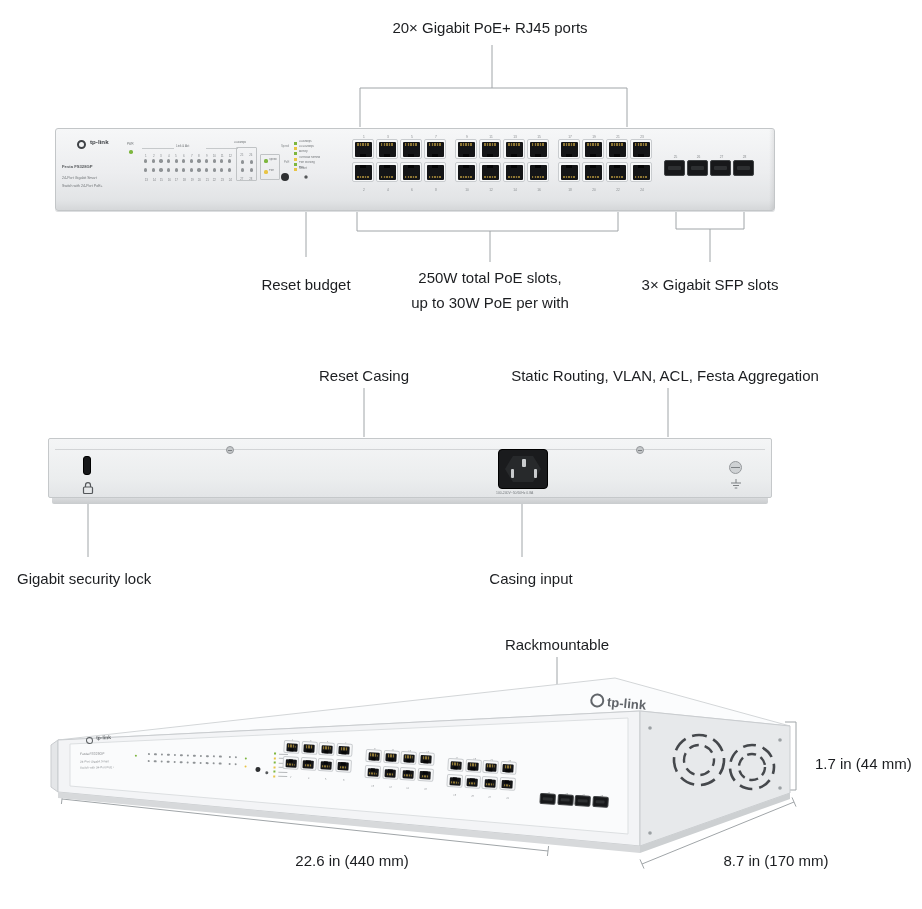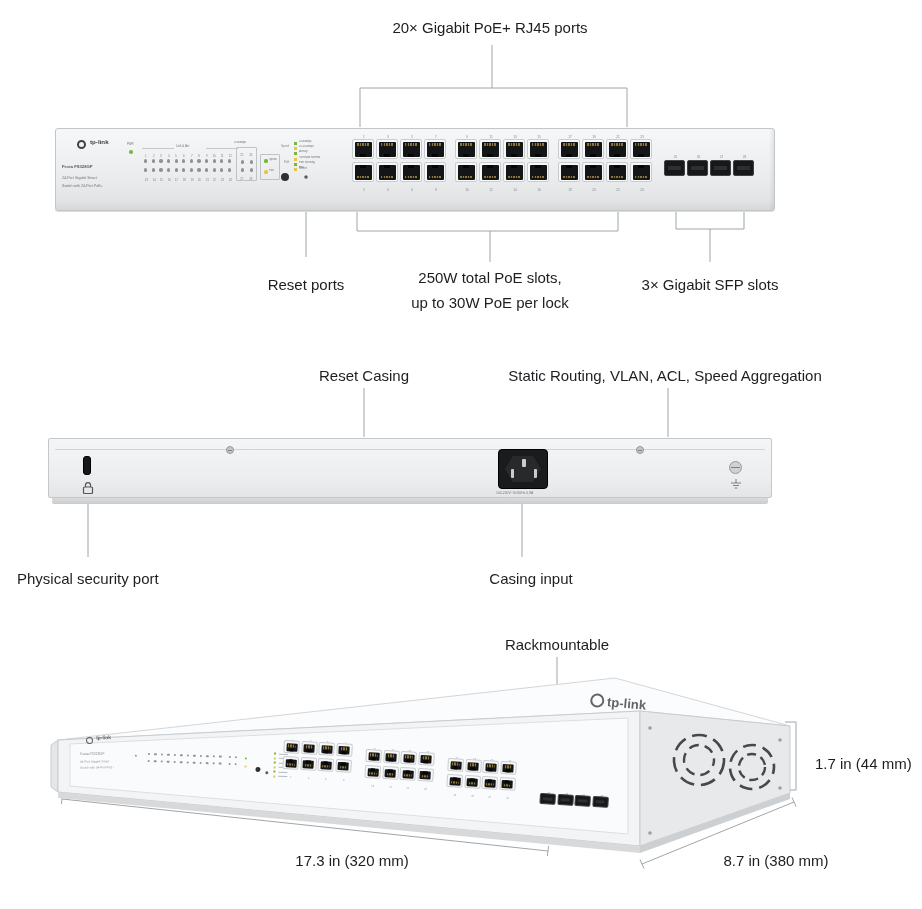--- a/index.html
+++ b/index.html
@@ -54,23 +54,23 @@
       <path d="M364,388 V437 M668,388 V437 M88,504 V557 M522,504 V557"></path>
 
       <path d="M557,657 V684"></path>
       <path d="M62,799 L548,851 M62.6,794 L61.4,804 M548.6,846 L547.4,856"></path>
       <path d="M642,864 L794,802 M644,868.6 L640,859.4 M796,806.6 L792,797.4"></path>
       <path d="M796,722 V790 M785,722 H796 M785,790 H796"></path>
     </g>
   </svg>
 
   <div class="callout ctr" style="left:490px;top:19px">20× Gigabit PoE+ RJ45 ports</div>
-  <div class="callout ctr" style="left:306px;top:276px">Reset ports</div>
+  <div class="callout ctr" style="left:306px;top:276px">Reset budget</div>
   <div class="callout ctr" style="left:490px;top:269px">250W total PoE slots,</div>
-  <div class="callout ctr" style="left:490px;top:294px">up to 30W PoE per lock</div>
+  <div class="callout ctr" style="left:490px;top:294px">up to 30W PoE per with</div>
   <div class="callout ctr" style="left:710px;top:276px">3× Gigabit SFP slots</div>
 
   <div class="sw-front"></div>
   <div id="front-face" style="position:absolute;left:0;top:0">
       <div style="position: absolute; left: 77px; top: 140px; width: 9px; height: 9px; border-radius: 50%; border: 2px solid rgb(63, 66, 70);"></div>
       <div style="position: absolute; left: 90px; top: 138px; font-size: 10px; transform-origin: 0px 0px; transform: scale(0.62); white-space: nowrap; color: rgb(63, 66, 70); font-weight: bold;">tp-link</div>
       <div style="position: absolute; left: 62px; top: 164px; font-size: 10px; transform-origin: 0px 0px; transform: scale(0.42); white-space: nowrap; color: rgb(85, 88, 91); font-weight: bold;">Festa FS328GP</div>
       <div style="position: absolute; left: 62px; top: 176px; font-size: 10px; transform-origin: 0px 0px; transform: scale(0.36); white-space: nowrap; color: rgb(111, 115, 118);">24-Port Gigabit Smart</div>
       <div style="position: absolute; left: 62px; top: 184px; font-size: 10px; transform-origin: 0px 0px; transform: scale(0.36); white-space: nowrap; color: rgb(111, 115, 118);">Switch with 24-Port PoE+</div>
       <div style="position: absolute; left: 127px; top: 142px; font-size: 10px; transform-origin: 0px 0px; transform: scale(0.28); white-space: nowrap; color: rgb(111, 115, 118);">PWR</div>
@@ -372,22 +372,22 @@
         <div style="position: absolute; left: 46px; top: 0px; width: 21px; height: 16px; background: rgb(23, 24, 26); border: 1px solid rgb(64, 67, 69); border-radius: 2px;">
           <div style="position: absolute; left: 15%; right: 15%; top: 38%; height: 26%; background: rgb(45, 47, 49); border-radius: 1px;"></div>
         </div>
         <div style="position: absolute; left: 69px; top: 0px; width: 21px; height: 16px; background: rgb(23, 24, 26); border: 1px solid rgb(64, 67, 69); border-radius: 2px;">
           <div style="position: absolute; left: 15%; right: 15%; top: 38%; height: 26%; background: rgb(45, 47, 49); border-radius: 1px;"></div>
         </div>
       </div>
     </div>
 
   <div class="callout ctr" style="left:364px;top:367px">Reset Casing</div>
-  <div class="callout ctr" style="left:665px;top:367px">Static Routing, VLAN, ACL, Speed Aggregation</div>
-  <div class="callout" style="left:17px;top:570px">Physical security port</div>
+  <div class="callout ctr" style="left:665px;top:367px">Static Routing, VLAN, ACL, Festa Aggregation</div>
+  <div class="callout" style="left:17px;top:570px">Gigabit security lock</div>
   <div class="callout ctr" style="left:531px;top:570px">Casing input</div>
 
   <div class="sw-back">
     <div class="seam"></div>
   </div>
   <div class="sw-back-lip"></div>
   <div class="screw" style="left:226px;top:446px">
       <i></i>
     </div>
   <div class="screw" style="left:636px;top:446px">
@@ -410,22 +410,22 @@
   <div class="screw" style="left:729px;top:461px;width:13px;height:13px;background:#cfd2d4">
       <i style="top:5px"></i>
     </div>
   <svg class="overlay" style="left:729px;top:479px" width="14" height="12">
     <g stroke="#7d8083" stroke-width="1" fill="none">
       <path d="M7,0 V4 M2,4 H12 M4,6.5 H10 M5.7,9 H8.3"></path>
     </g>
   </svg>
 
   <div class="callout ctr" style="left:557px;top:636px">Rackmountable</div>
-  <div class="callout ctr" style="left:352px;top:852px">17.3 in (320 mm)</div>
-  <div class="callout ctr" style="left:776px;top:852px">8.7 in (380 mm)</div>
+  <div class="callout ctr" style="left:352px;top:852px">22.6 in (440 mm)</div>
+  <div class="callout ctr" style="left:776px;top:852px">8.7 in (170 mm)</div>
   <div class="callout" style="left:815px;top:755px">1.7 in (44 mm)</div>
 
   <svg class="overlay" width="922" height="909">
 
     <polygon points="58,740 58,792 51,787 51,745" fill="#e4e6e8" stroke="#c9cccf" stroke-width="1"></polygon>
 
     <polygon points="58,740 615,678 790,726 640,711" fill="#fbfcfd" stroke="#d3d6d8" stroke-width="1"></polygon>
 
     <polygon points="58,740 640,711 640,846 58,792" fill="#f3f4f6" stroke="#c9cccf" stroke-width="1"></polygon>
 

